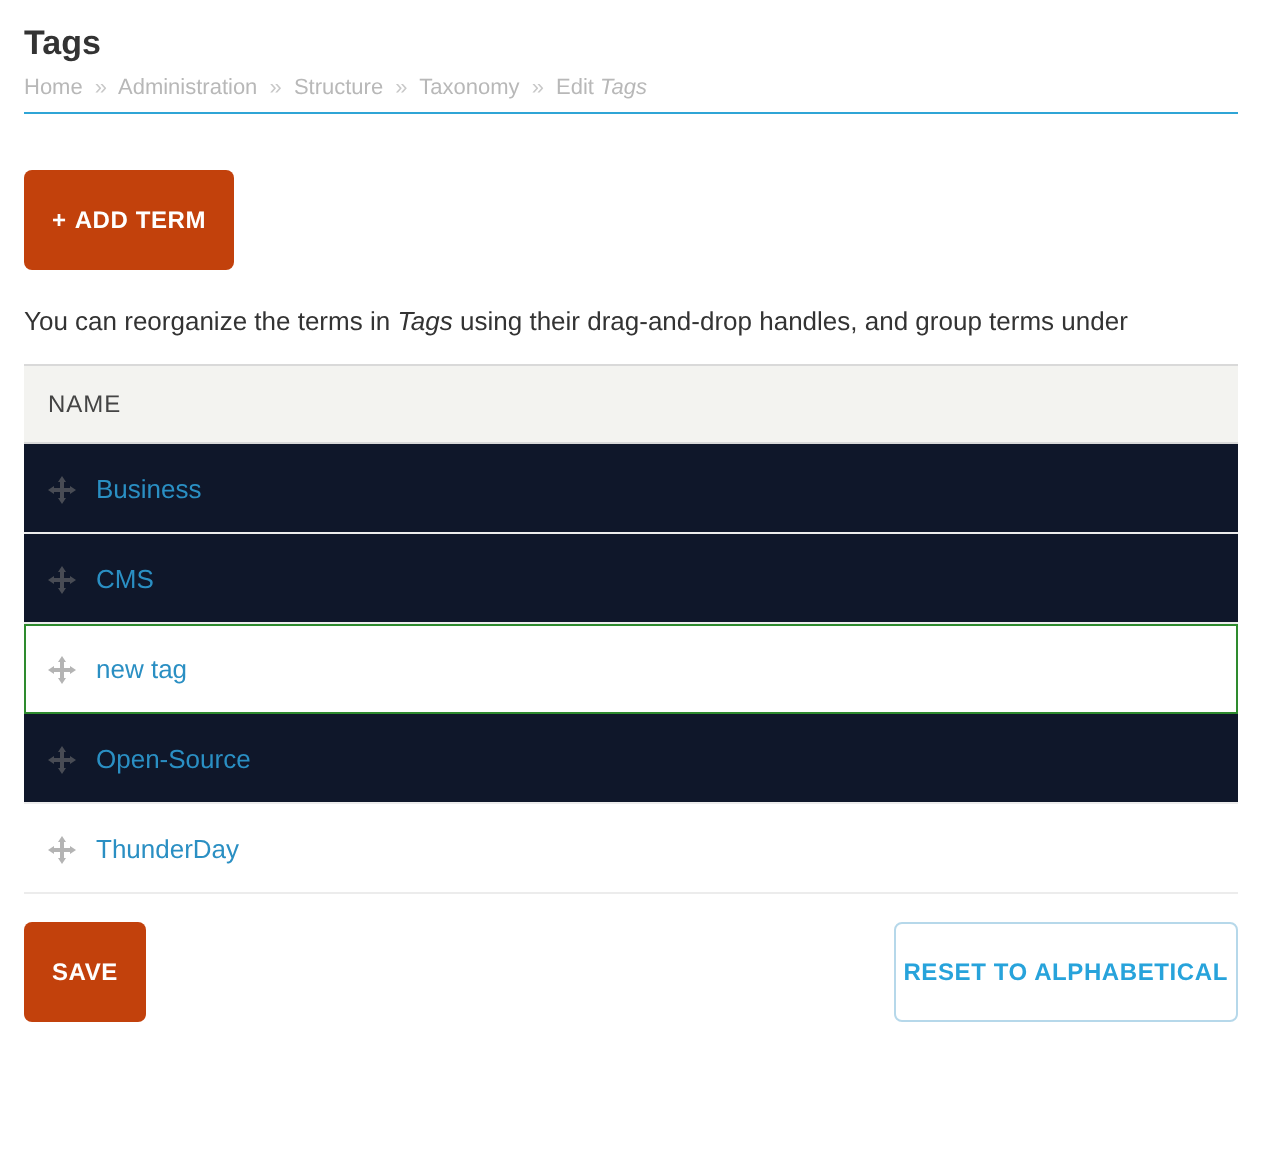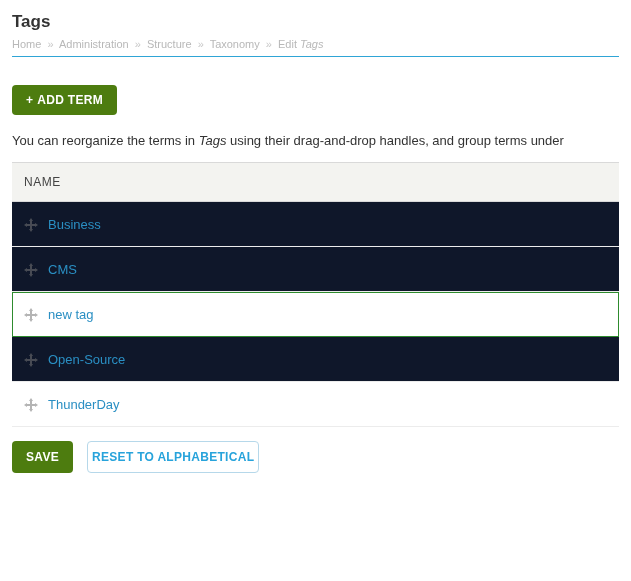--- a/index.html
+++ b/index.html
@@ -25,25 +25,25 @@
     border-bottom: 1px solid #2fa5d6;
     margin-bottom: 28px;
   }
   .breadcrumb a {
     color: #b8b8b8;
     text-decoration: none;
   }
   .breadcrumb .sep { margin: 0 3px; color:#c8c8c8;}
   .breadcrumb .current-em { font-style: italic; }
   .btn-primary {
-    background: #4d7c0f;
+    background: #c2410c;
     color: #fff;
     border: none;
     border-radius: 4px;
-    padding: 8px 14px;
+    padding: 18px 14px;
     font-weight: bold;
     font-size: 12px;
     letter-spacing: 0.3px;
     cursor: pointer;
   }
   .btn-primary .plus { font-weight: bold; margin-right:4px;}
   .btn-secondary {
     background: #fff;
     color: #27a3db;
     border: 1px solid #b6d8ea;
@@ -102,20 +102,21 @@
     background: #fff !important;
   }
   tr.highlight {
     outline: 1px solid #2e8b2e;
     outline-offset: -1px;
   }
   .actions {
     margin-top: 14px;
     display:flex;
     gap: 14px;
+    justify-content: space-between;
   }
 </style>
 </head>
 <body>
 
 
 
 <h1>Tags</h1>
 
 <div class="breadcrumb">

